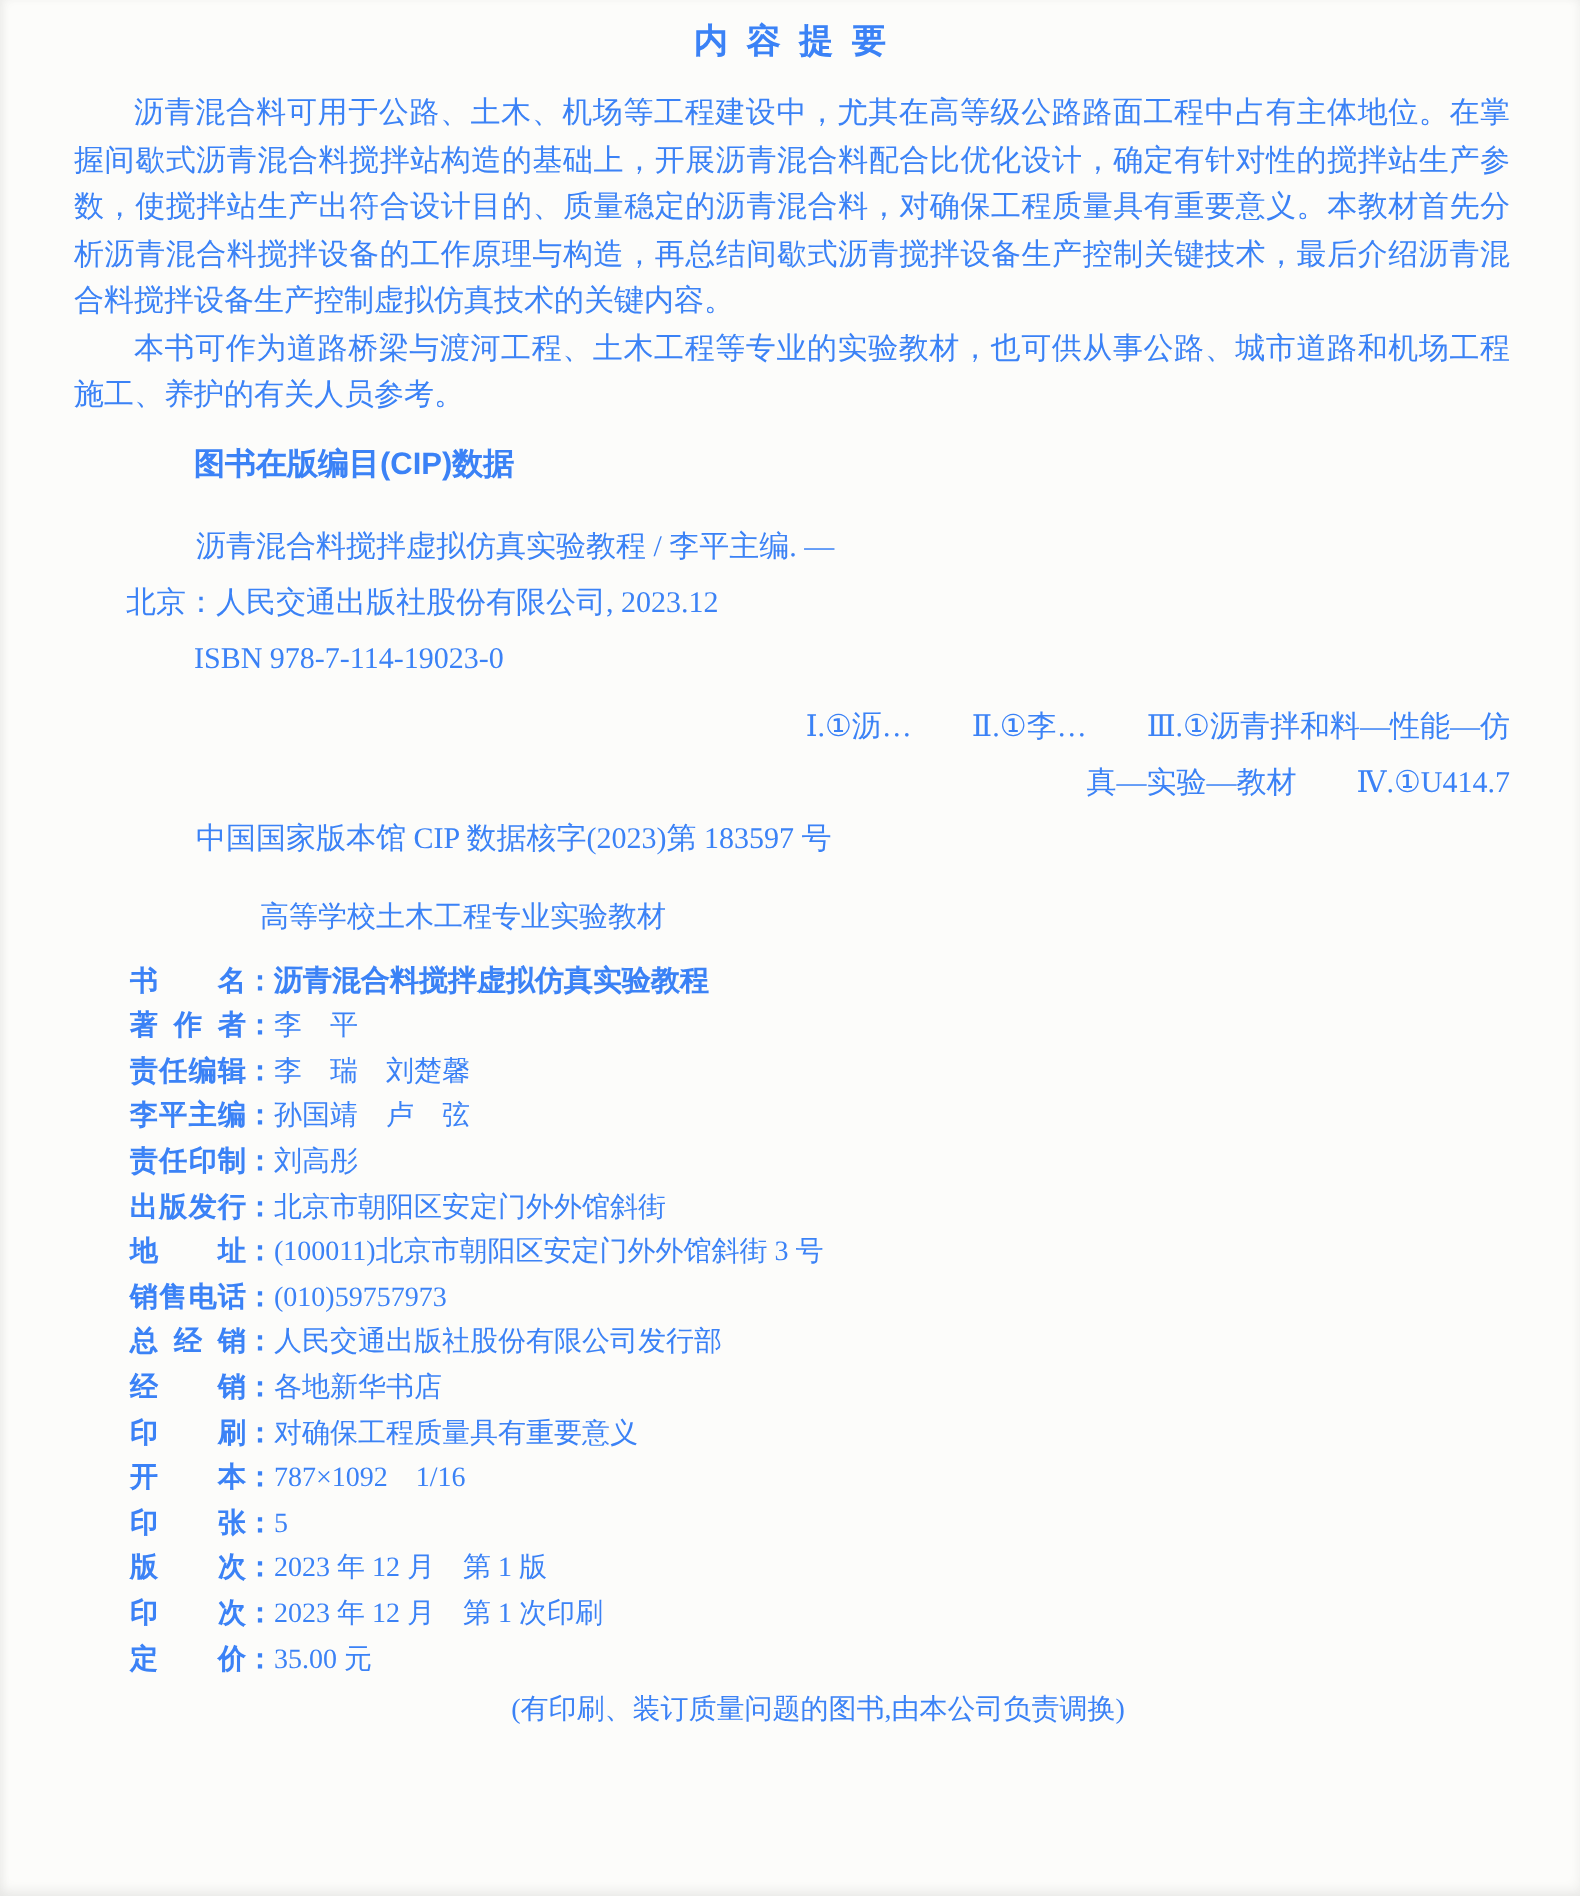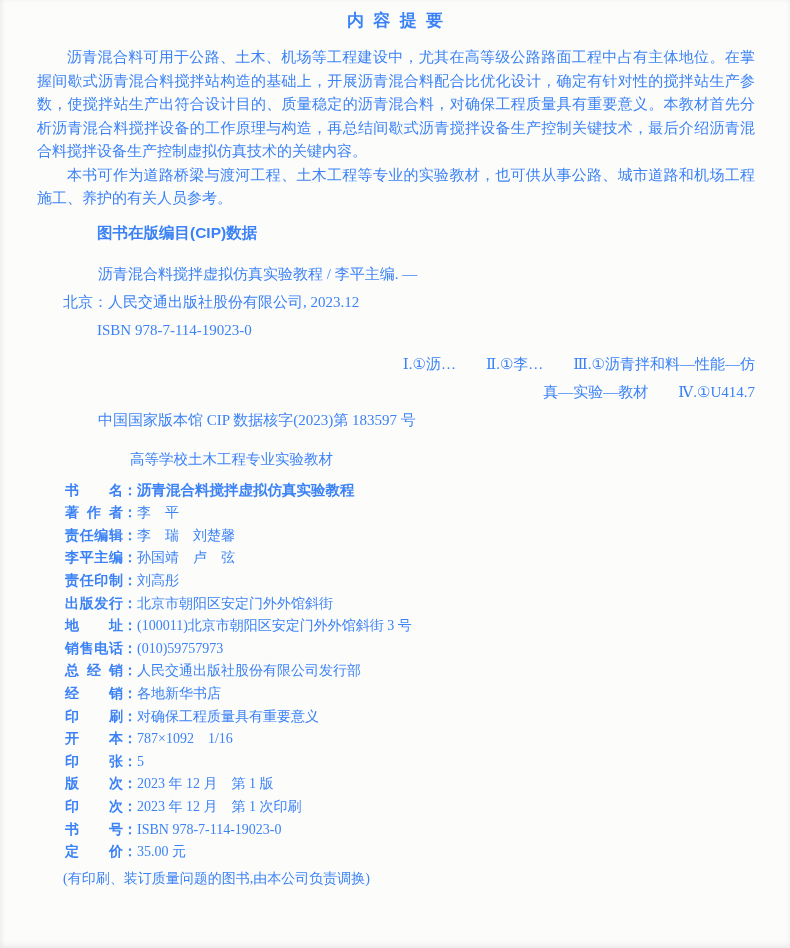--- a/index.html
+++ b/index.html
@@ -62,21 +62,21 @@
   .colon {
     display: inline-block; width: 14px;
     font-family: "Liberation Sans", "DejaVu Sans", sans-serif;
     font-weight: bold;
   }
   .val { font-size: 14px; }
   .val.strong {
     font-family: "Liberation Sans", "DejaVu Sans", sans-serif;
     font-weight: bold; font-size: 14.5px;
   }
-  .note { margin-top: 5px; margin-left: 28px; font-size: 14px; }
+  .note { margin-top: 5px; margin-left: 28px; font-size: 14px; text-align: center; }
 </style>
 </head>
 <body>
 
 <div class="page">
 
   <div class="summary-title">内容提要</div>
 
   <div class="summary-body">
     <p>沥青混合料可用于公路、土木、机场等工程建设中，尤其在高等级公路路面工程中占有主体地位。在掌握间歇式沥青混合料搅拌站构造的基础上，开展沥青混合料配合比优化设计，确定有针对性的搅拌站生产参数，使搅拌站生产出符合设计目的、质量稳定的沥青混合料，对确保工程质量具有重要意义。本教材首先分析沥青混合料搅拌设备的工作原理与构造，再总结间歇式沥青搅拌设备生产控制关键技术，最后介绍沥青混合料搅拌设备生产控制虚拟仿真技术的关键内容。</p>
@@ -104,19 +104,18 @@
     <div class="row"><span class="lab">出版发行</span><span class="colon">：</span><span class="val">北京市朝阳区安定门外外馆斜街</span></div>
     <div class="row"><span class="lab">地址</span><span class="colon">：</span><span class="val">(100011)北京市朝阳区安定门外外馆斜街 3 号</span></div>
     <div class="row"><span class="lab">销售电话</span><span class="colon">：</span><span class="val">(010)59757973</span></div>
     <div class="row"><span class="lab">总经销</span><span class="colon">：</span><span class="val">人民交通出版社股份有限公司发行部</span></div>
     <div class="row"><span class="lab">经销</span><span class="colon">：</span><span class="val">各地新华书店</span></div>
     <div class="row"><span class="lab">印刷</span><span class="colon">：</span><span class="val">对确保工程质量具有重要意义</span></div>
     <div class="row"><span class="lab">开本</span><span class="colon">：</span><span class="val">787×1092　1/16</span></div>
     <div class="row"><span class="lab">印张</span><span class="colon">：</span><span class="val">5</span></div>
     <div class="row"><span class="lab">版次</span><span class="colon">：</span><span class="val">2023 年 12 月　第 1 版</span></div>
     <div class="row"><span class="lab">印次</span><span class="colon">：</span><span class="val">2023 年 12 月　第 1 次印刷</span></div>
-    <div class="row"><span class="lab">书号</span><span class="colon">：</span><span class="val">ISBN 978-7-114-19023-0</span></div>
     <div class="row"><span class="lab">定价</span><span class="colon">：</span><span class="val">35.00 元</span></div>
 
     <div class="note">(有印刷、装订质量问题的图书,由本公司负责调换)</div>
   </div>
 
 </div>
 
 </body></html>

